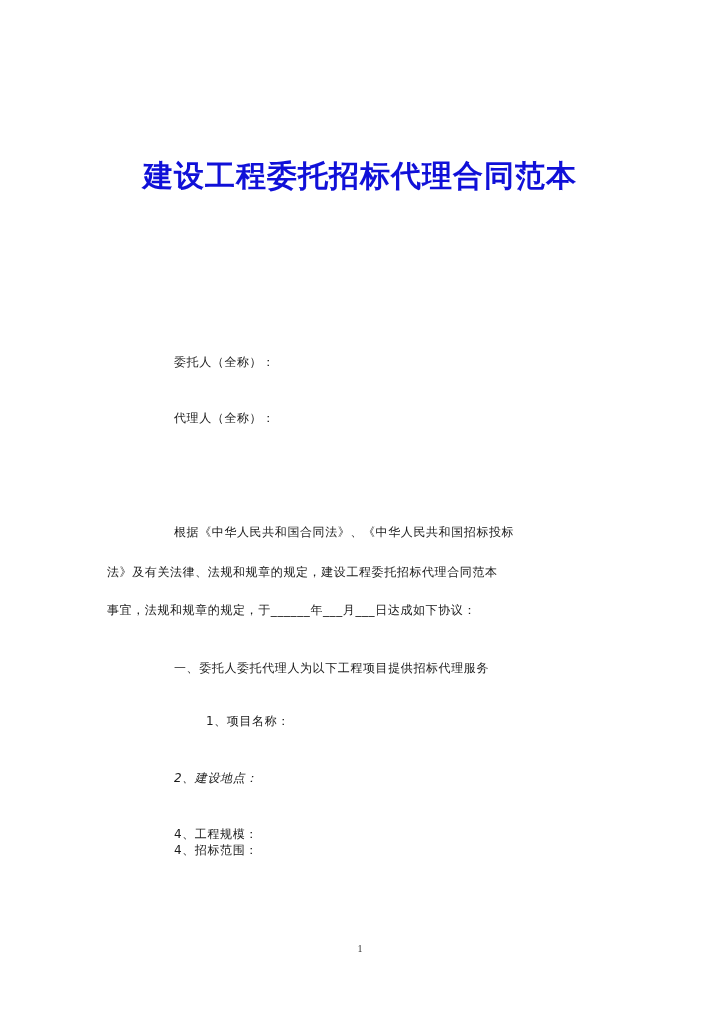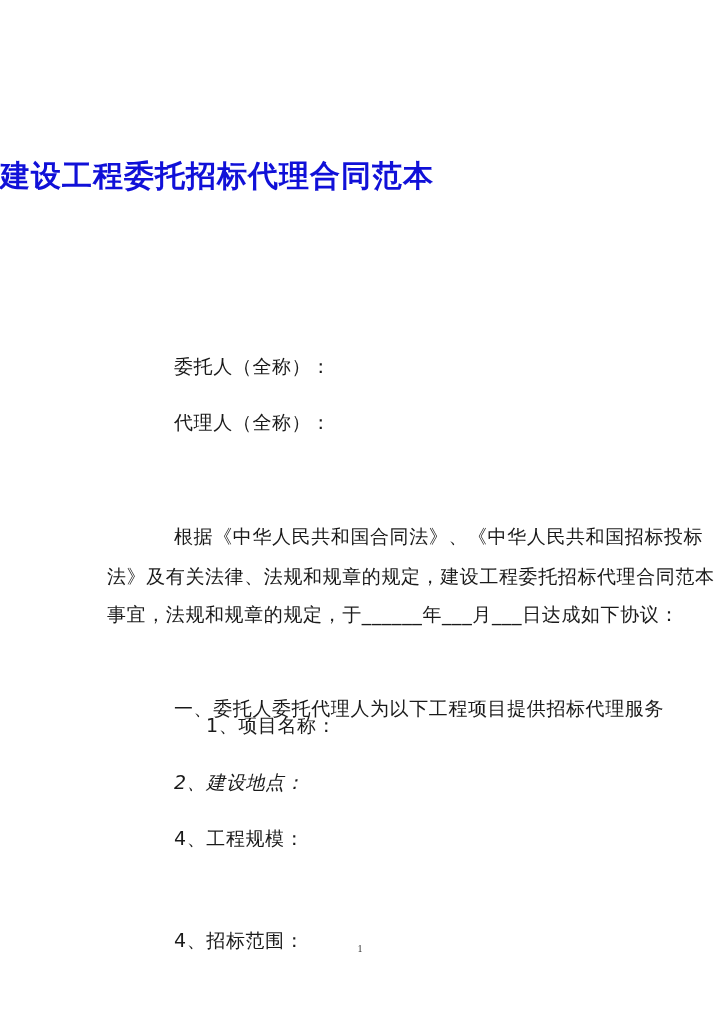--- a/index.html
+++ b/index.html
@@ -1,39 +1,39 @@
 <!DOCTYPE html>
 <html><head>
 <meta charset="utf-8">
 <style>
   html, body { margin: 0; padding: 0; background: #ffffff; }
   body { width: 720px; height: 1017px; position: relative; overflow: hidden;
          font-family: "DejaVu Sans", "Liberation Sans", sans-serif; color: #1a1a1a; }
-  .title { position: absolute; left: 0; width: 720px; top: 156px; 
+  .title { position: absolute; left: 0; width: 720px; top: 156px; text-align: center;
            font-size: 30px; font-weight: bold; color: #1010d8; letter-spacing: 1px; }
-  .line { position: absolute; font-size: 19px; white-space: nowrap; letter-spacing: 0.6px; }
+  .line { position: absolute; font-size: 12px; white-space: nowrap; letter-spacing: 0.6px; }
   .para { left: 107px; }
   .indent { left: 174px; }
   .page-num { position: absolute; top: 943px; left: 0; width: 720px; text-align: center;
               font-family: "Liberation Serif", serif; font-size: 10px; color: #333; }
 </style>
 </head>
 <body>
 
 <div>
   <div class="title">建设工程委托招标代理合同范本</div>
 
   <div class="line indent" style="top:354px;">委托人（全称）：</div>
   <div class="line indent" style="top:410px;text-align:right;">代理人（全称）：</div>
 
   <div class="line indent" style="top:524px;">根据《中华人民共和国合同法》、《中华人民共和国招标投标</div>
   <div class="line para" style="top:564px;">法》及有关法律、法规和规章的规定，建设工程委托招标代理合同范本</div>
   <div class="line para" style="top:602px;">事宜，法规和规章的规定，于______年___月___日达成如下协议：</div>
 
-  <div class="line indent" style="top:660px;margin-top:36px;">一、委托人委托代理人为以下工程项目提供招标代理服务</div>
+  <div class="line indent" style="top:660px;">一、委托人委托代理人为以下工程项目提供招标代理服务</div>
 
   <div class="line indent" style="top:713px;margin-left:32px;">1、项目名称：</div>
   <div class="line indent" style="top:770px;font-style:italic;">2、建设地点：</div>
   <div class="line indent" style="top:826px;">4、工程规模：</div>
-  <div class="line indent" style="top:928px;">4、招标范围：</div>
+  <div class="line indent" style="top:842px;">4、招标范围：</div>
 
   <div class="page-num">1</div>
 </div>
 
 </body></html>

